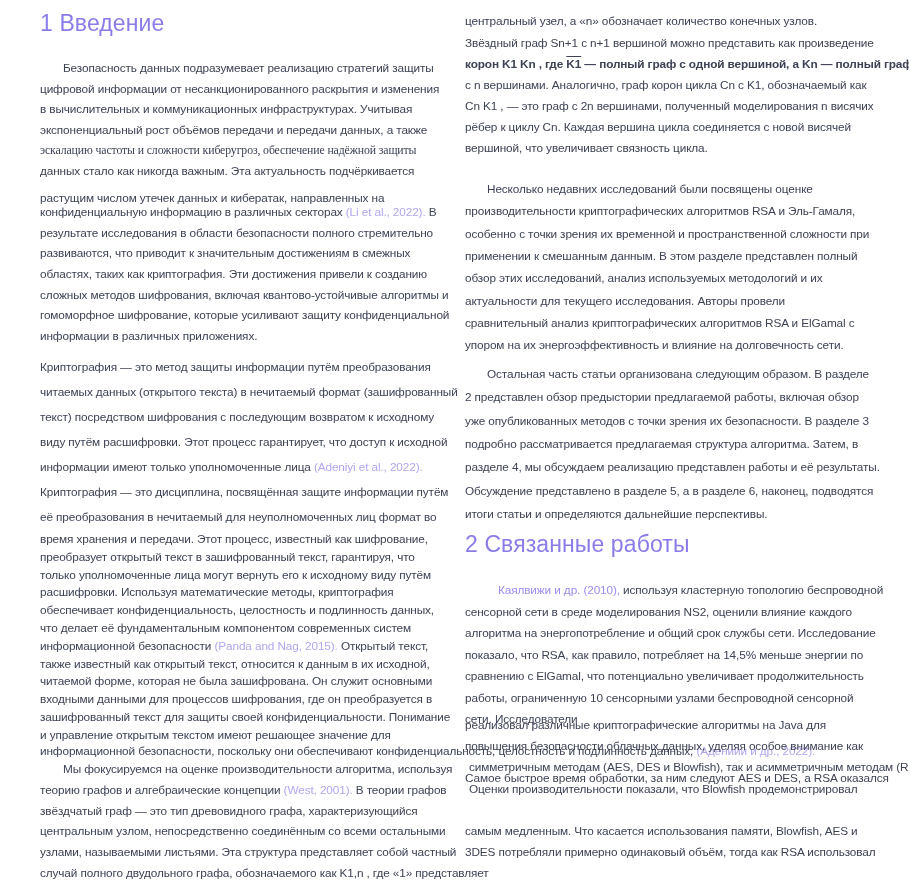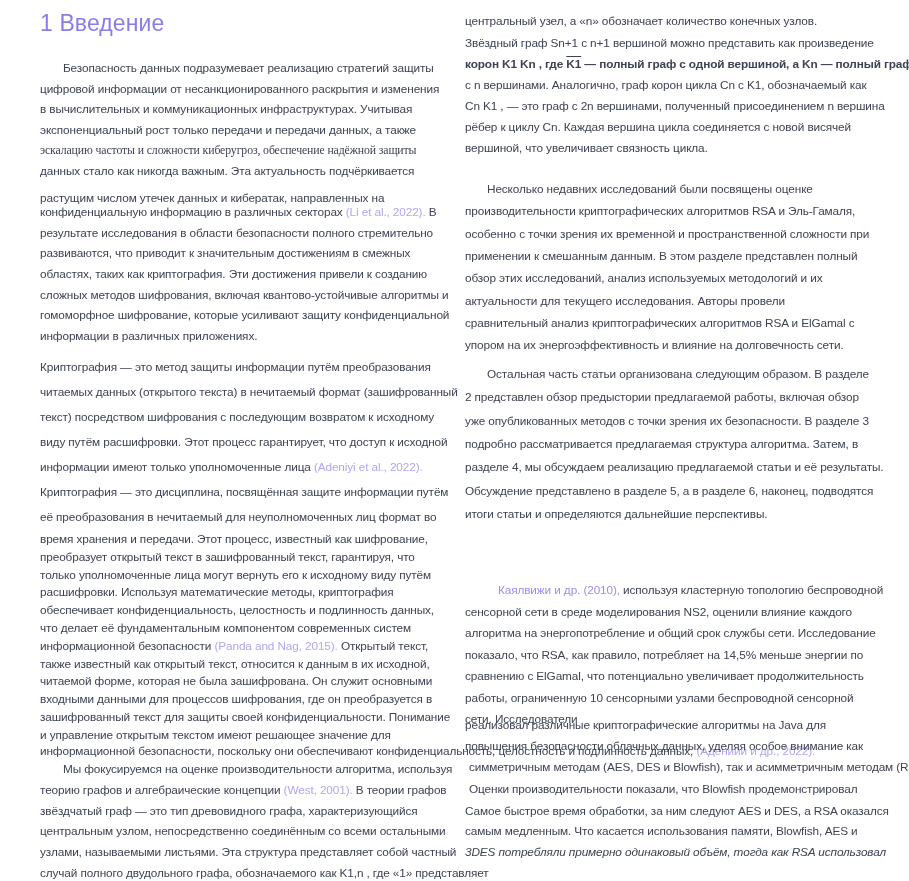--- a/index.html
+++ b/index.html
@@ -24,25 +24,26 @@
   .tline .cite{color:var(--cite-color,#b2a6ee);}
   .tline .link{color:var(--link-color,#9d8cf0);}
   .tline .semibold{font-weight:600;}
   .tline .overline{text-decoration:overline;}
 </style>
 </head>
 <body style="--text-color: #3d4254; --heading-color: #8a7ce8; --cite-color: #b2a6ee; --link-color: #9d8cf0; background: rgb(255, 255, 255);">
 
 <div id="page">
   <div class="heading" id="h1" style="left: 40px; top: 10px;">1 Введение</div>
+  <div class="heading" id="h2" style="left: 465px; top: 531px;">2 Связанные работы</div>
   <div id="text-layer">
       <div class="tline" style="left: 63px; top: 61px;"><span class="">Безопасность данных подразумевает реализацию стратегий защиты</span></div>
       <div class="tline" style="left: 40px; top: 81.6px;"><span class="">цифровой информации от несанкционированного раскрытия и изменения</span></div>
       <div class="tline" style="left: 40px; top: 102.2px;"><span class="">в вычислительных и коммуникационных инфраструктурах. Учитывая</span></div>
-      <div class="tline" style="left: 40px; top: 122.8px;"><span class="">экспоненциальный рост только передачи и передачи данных, а также</span></div>
+      <div class="tline" style="left: 40px; top: 122.8px;"><span class="">экспоненциальный рост объёмов передачи и передачи данных, а также</span></div>
       <div class="tline" style="left: 40px; top: 143.4px; font-family: Liberation Serif, serif;"><span class="">эскалацию частоты и сложности киберугроз, обеспечение надёжной защиты</span></div>
       <div class="tline" style="left: 40px; top: 164px;"><span class="">данных стало как никогда важным. Эта актуальность подчёркивается</span></div>
       <div class="tline" style="left: 40px; top: 184.6px; margin-top: 6px;"><span class="">растущим числом утечек данных и кибератак, направленных на</span></div>
       <div class="tline" style="left: 40px; top: 205.2px;"><span class="">конфиденциальную информацию в различных секторах </span><span class="cite">(Li et al., 2022).</span><span class=""> В</span></div>
       <div class="tline" style="left: 40px; top: 225.8px;"><span class="">результате исследования в области безопасности полного стремительно</span></div>
       <div class="tline" style="left: 40px; top: 246.4px;"><span class="">развиваются, что приводит к значительным достижениям в смежных</span></div>
       <div class="tline" style="left: 40px; top: 267px;"><span class="">областях, таких как криптография. Эти достижения привели к созданию</span></div>
       <div class="tline" style="left: 40px; top: 287.6px;"><span class="">сложных методов шифрования, включая квантово-устойчивые алгоритмы и</span></div>
       <div class="tline" style="left: 40px; top: 308.2px;"><span class="">гомоморфное шифрование, которые усиливают защиту конфиденциальной</span></div>
       <div class="tline" style="left: 40px; top: 328.8px;"><span class="">информации в различных приложениях.</span></div>
@@ -69,47 +70,47 @@
       <div class="tline" style="left: 63px; top: 762px;"><span class="">Мы фокусируемся на оценке производительности алгоритма, используя</span></div>
       <div class="tline" style="left: 40px; top: 782.8px;"><span class="">теорию графов и алгебраические концепции </span><span class="cite">(West, 2001).</span><span class=""> В теории графов</span></div>
       <div class="tline" style="left: 40px; top: 803.6px;"><span class="">звёздчатый граф — это тип древовидного графа, характеризующийся</span></div>
       <div class="tline" style="left: 40px; top: 824.4px;"><span class="">центральным узлом, непосредственно соединённым со всеми остальными</span></div>
       <div class="tline" style="left: 40px; top: 845.2px;"><span class="">узлами, называемыми листьями. Эта структура представляет собой частный</span></div>
       <div class="tline" style="left: 40px; top: 866px;"><span class="">случай полного двудольного графа, обозначаемого как K1,n , где «1» представляет</span></div>
       <div class="tline" style="left: 465px; top: 14px;"><span class="">центральный узел, а «n» обозначает количество конечных узлов.</span></div>
       <div class="tline" style="left: 465px; top: 36px;"><span class="">Звёздный граф Sn+1 с n+1 вершиной можно представить как произведение</span></div>
       <div class="tline" style="left: 465px; top: 57px;"><span class="semibold">корон K1 Kn , где </span><span class="semibold overline">K1</span><span class="semibold"> — полный граф с одной вершиной, а Kn — полный граф</span></div>
       <div class="tline" style="left: 465px; top: 78px;"><span class="">с n вершинами. Аналогично, граф корон цикла Cn с K1, обозначаемый как</span></div>
-      <div class="tline" style="left: 465px; top: 99px;"><span class="">Cn K1 , — это граф с 2n вершинами, полученный присоединением n вершина</span></div>
+      <div class="tline" style="left: 465px; top: 99px;"><span class="">Cn K1 , — это граф с 2n вершинами, полученный моделирования n висячих</span></div>
       <div class="tline" style="left: 465px; top: 120px;"><span class="">рёбер к циклу Cn. Каждая вершина цикла соединяется с новой висячей</span></div>
       <div class="tline" style="left: 465px; top: 141px;"><span class="">вершиной, что увеличивает связность цикла.</span></div>
       <div class="tline" style="left: 487px; top: 182px;"><span class="">Несколько недавних исследований были посвящены оценке</span></div>
       <div class="tline" style="left: 465px; top: 204.3px;"><span class="">производительности криптографических алгоритмов RSA и Эль-Гамаля,</span></div>
       <div class="tline" style="left: 465px; top: 226.6px;"><span class="">особенно с точки зрения их временной и пространственной сложности при</span></div>
       <div class="tline" style="left: 465px; top: 248.9px;"><span class="">применении к смешанным данным. В этом разделе представлен полный</span></div>
       <div class="tline" style="left: 465px; top: 271.2px;"><span class="">обзор этих исследований, анализ используемых методологий и их</span></div>
       <div class="tline" style="left: 465px; top: 293.5px;"><span class="">актуальности для текущего исследования. Авторы провели</span></div>
       <div class="tline" style="left: 465px; top: 315.8px;"><span class="">сравнительный анализ криптографических алгоритмов RSA и ElGamal с</span></div>
       <div class="tline" style="left: 465px; top: 338.1px;"><span class="">упором на их энергоэффективность и влияние на долговечность сети.</span></div>
       <div class="tline" style="left: 487px; top: 367px;"><span class="">Остальная часть статьи организована следующим образом. В разделе</span></div>
       <div class="tline" style="left: 465px; top: 390.3px;"><span class="">2 представлен обзор предыстории предлагаемой работы, включая обзор</span></div>
       <div class="tline" style="left: 465px; top: 413.6px;"><span class="">уже опубликованных методов с точки зрения их безопасности. В разделе 3</span></div>
       <div class="tline" style="left: 465px; top: 436.9px;"><span class="">подробно рассматривается предлагаемая структура алгоритма. Затем, в</span></div>
-      <div class="tline" style="left: 465px; top: 460.2px;"><span class="">разделе 4, мы обсуждаем реализацию предлагаемой статьи и её результаты.</span></div>
+      <div class="tline" style="left: 465px; top: 460.2px;"><span class="">разделе 4, мы обсуждаем реализацию представлен работы и её результаты.</span></div>
       <div class="tline" style="left: 465px; top: 483.5px;"><span class="">Обсуждение представлено в разделе 5, а в разделе 6, наконец, подводятся</span></div>
       <div class="tline" style="left: 465px; top: 506.8px;"><span class="">итоги статьи и определяются дальнейшие перспективы.</span></div>
       <div class="tline" style="left: 498px; top: 583px;"><span class="link">Каялвижи и др. (2010),</span><span class=""> используя кластерную топологию беспроводной</span></div>
       <div class="tline" style="left: 465px; top: 604.5px;"><span class="">сенсорной сети в среде моделирования NS2, оценили влияние каждого</span></div>
       <div class="tline" style="left: 465px; top: 626px;"><span class="">алгоритма на энергопотребление и общий срок службы сети. Исследование</span></div>
       <div class="tline" style="left: 465px; top: 647.5px;"><span class="">показало, что RSA, как правило, потребляет на 14,5% меньше энергии по</span></div>
       <div class="tline" style="left: 465px; top: 669px;"><span class="">сравнению с ElGamal, что потенциально увеличивает продолжительность</span></div>
       <div class="tline" style="left: 465px; top: 690.5px;"><span class="">работы, ограниченную 10 сенсорными узлами беспроводной сенсорной</span></div>
       <div class="tline" style="left: 465px; top: 712px;"><span class="">сети. Исследователи</span></div>
       <div class="tline" style="left: 465px; top: 718px;"><span class="">реализовал различные криптографические алгоритмы на Java для</span></div>
       <div class="tline" style="left: 465px; top: 739.2px;"><span class="">повышения безопасности облачных данных, уделяя особое внимание как</span></div>
       <div class="tline" style="left: 469px; top: 760.4px;"><span class="">симметричным методам (AES, DES и Blowfish), так и асимметричным методам (RSA).</span></div>
       <div class="tline" style="left: 469px; top: 781.6px;"><span class="">Оценки производительности показали, что Blowfish продемонстрировал</span></div>
-      <div class="tline" style="left: 465px; top: 804px; text-align: center;"><span class="">Самое быстрое время обработки, за ним следуют AES и DES, а RSA оказался</span></div>
+      <div class="tline" style="left: 465px; top: 771px; text-align: center;"><span class="">Самое быстрое время обработки, за ним следуют AES и DES, а RSA оказался</span></div>
       <div class="tline" style="left: 465px; top: 824px;"><span class="">самым медленным. Что касается использования памяти, Blowfish, AES и</span></div>
-      <div class="tline" style="left: 465px; top: 845.2px; font-style: italic;"><span class="">3DES потребляли примерно одинаковый объём, тогда как RSA использовал</span></div>
+      <div class="tline" style="left: 465px; top: 845.2px;"><span class="">3DES потребляли примерно одинаковый объём, тогда как RSA использовал</span></div>
       <div class="tline" style="left: 455px; top: 866.4px; margin-top: 16px;"><span class="">примерно вдвое больше памяти, чем симметричные алгоритмы. Эти результаты</span></div>
     </div>
 </div>
 
 </body></html>

